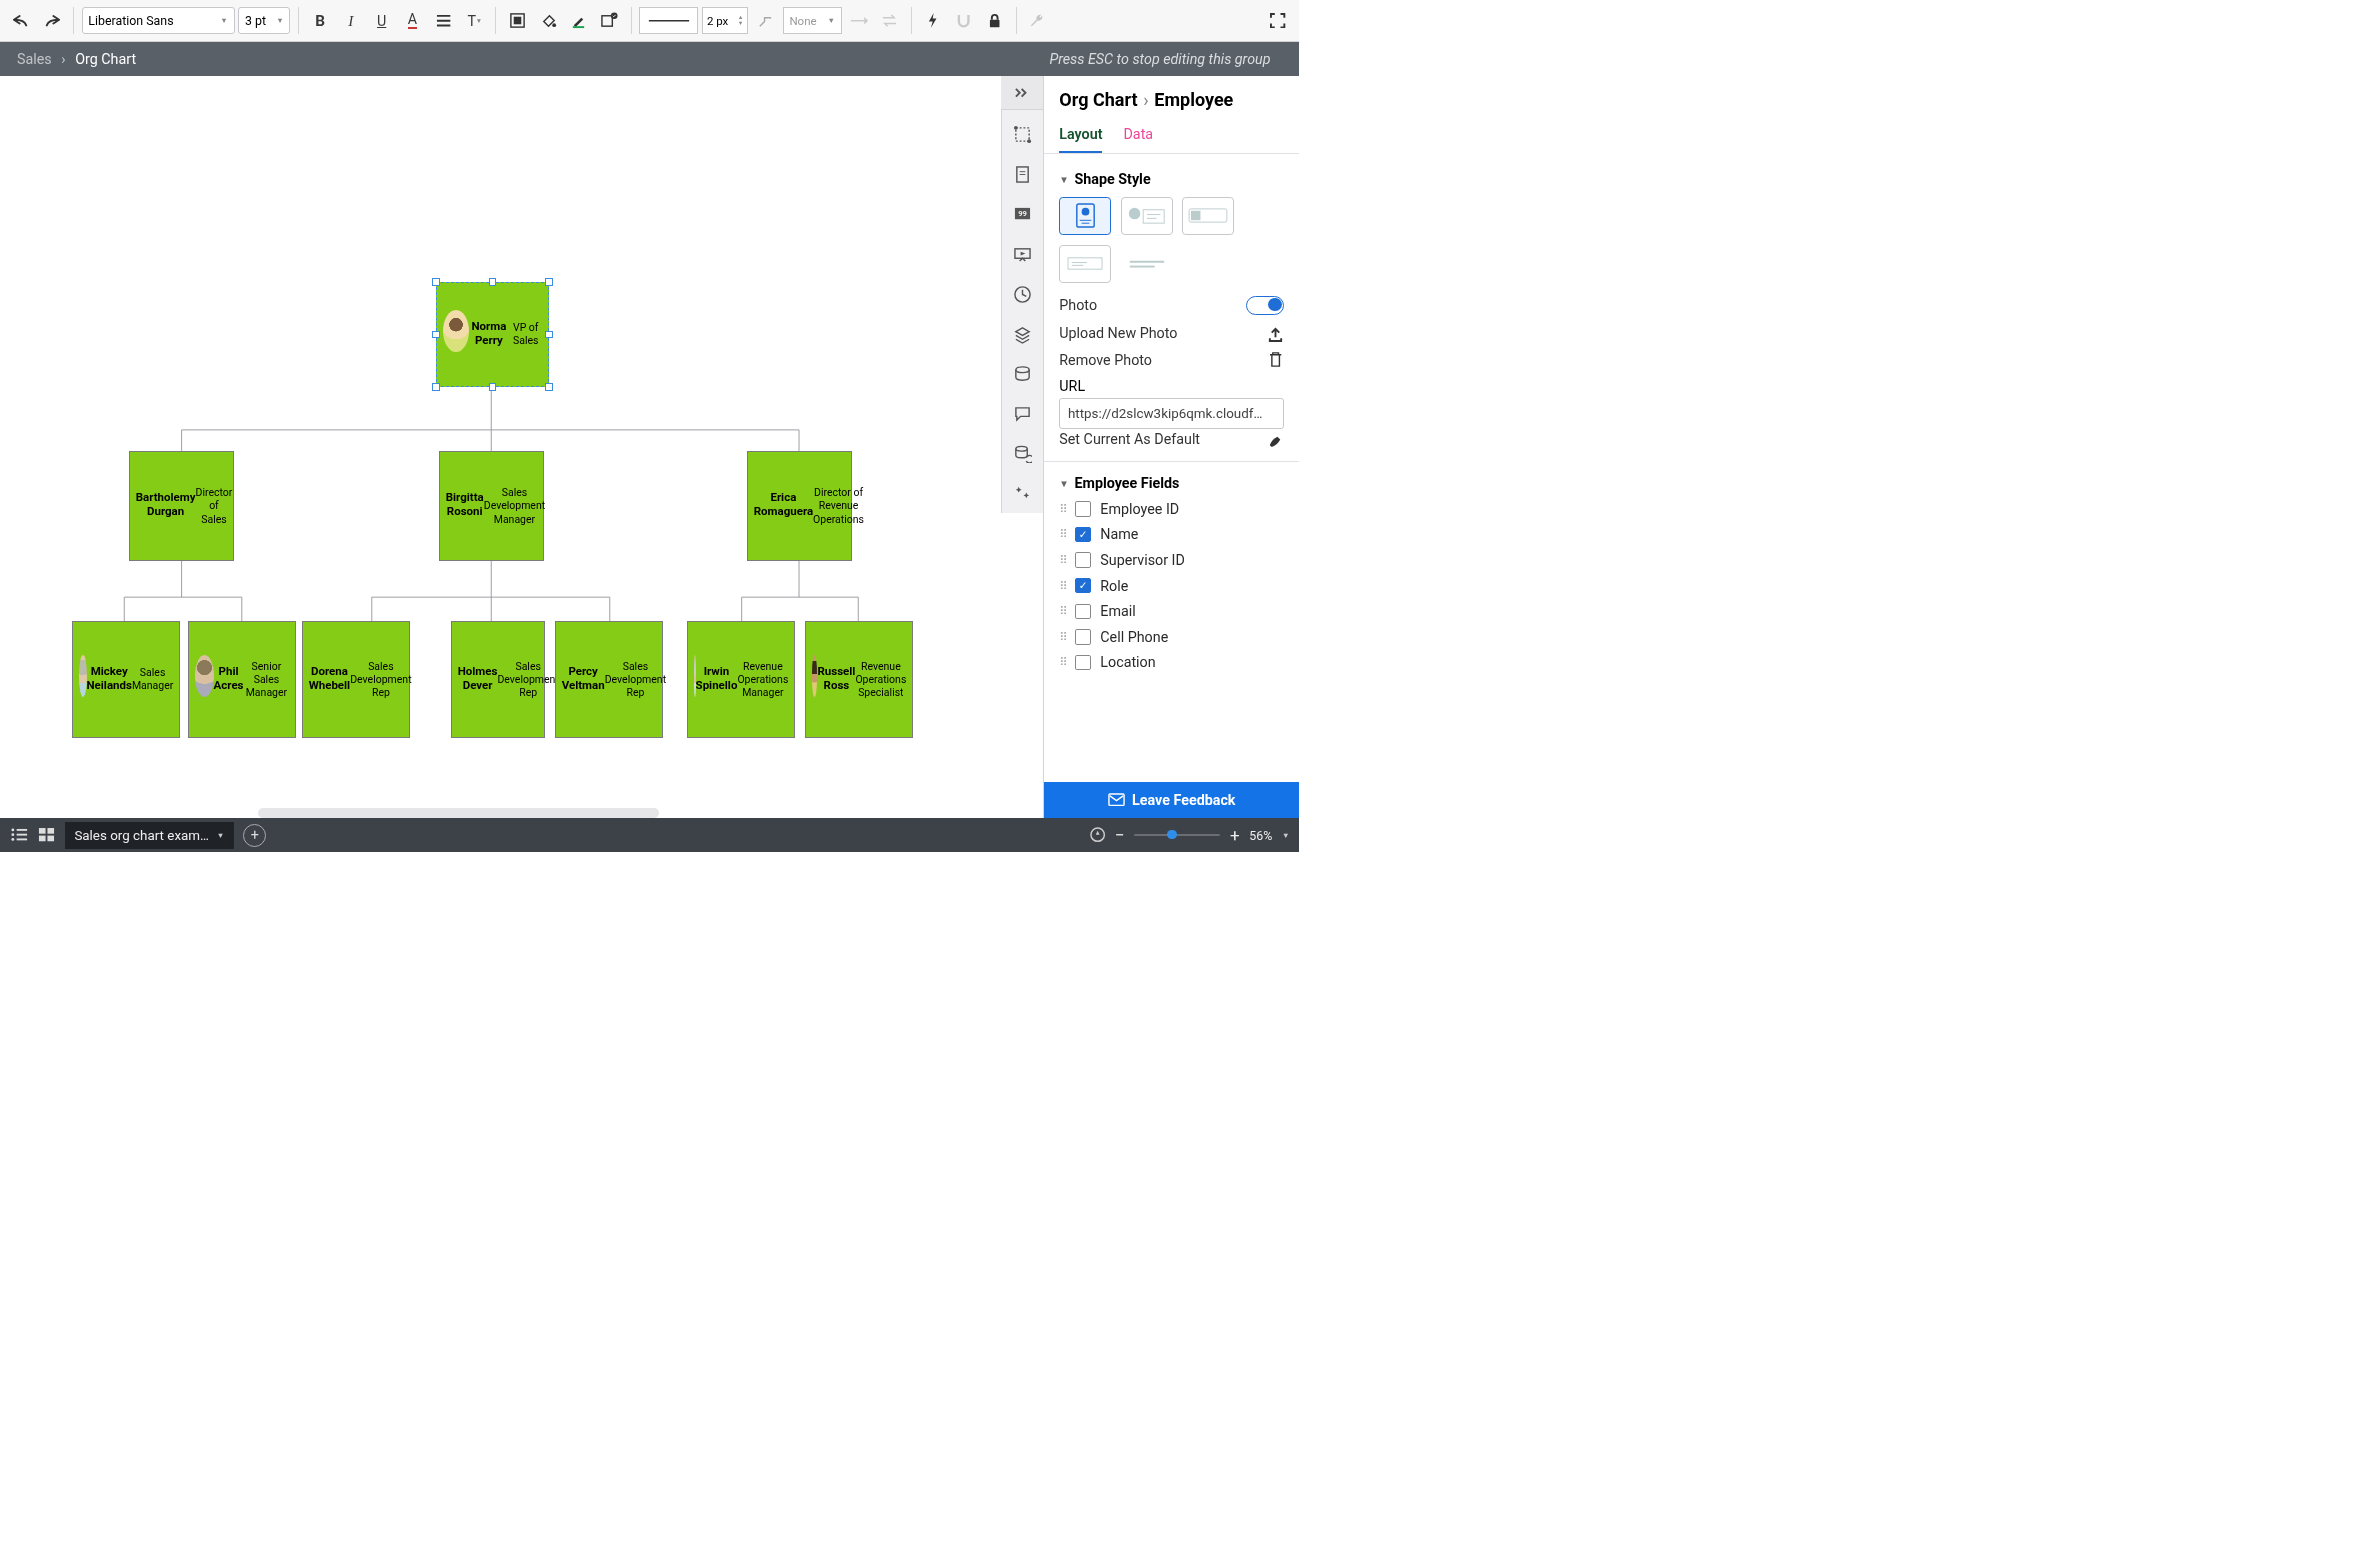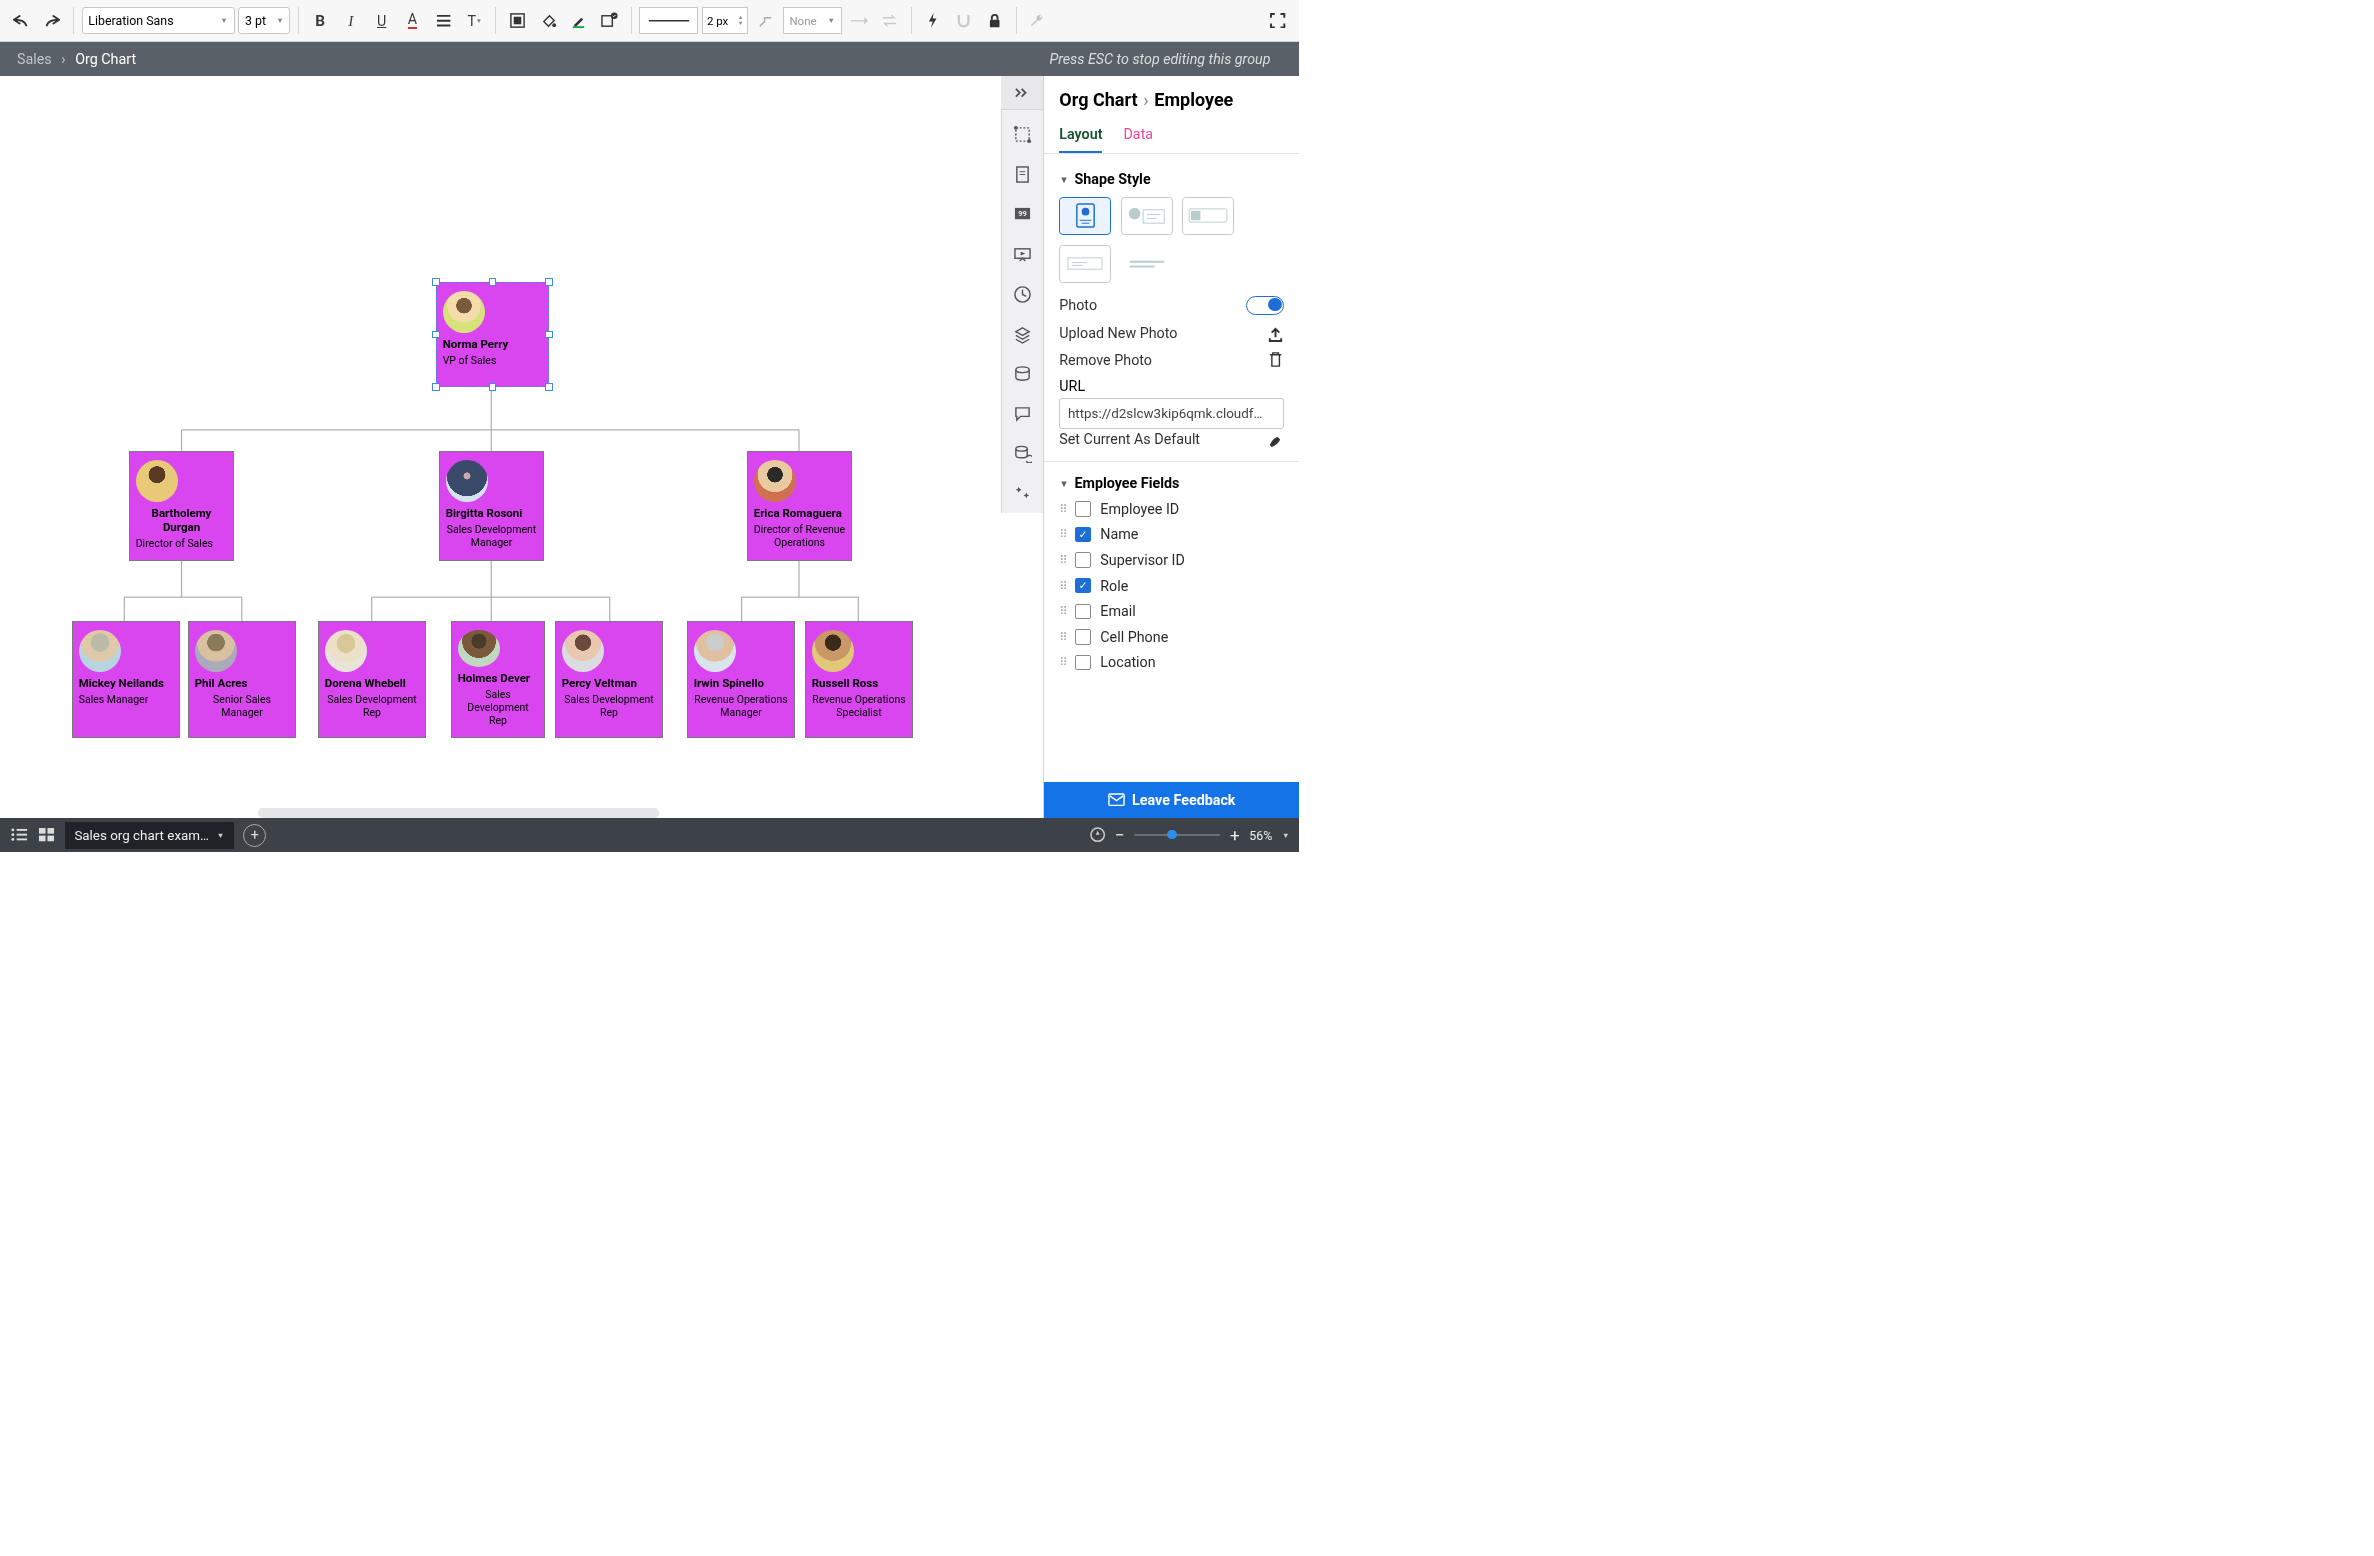--- a/index.html
+++ b/index.html
@@ -20,21 +20,21 @@
 
 
 .breadcrumb { height:34px; background:#5a6068; color:#fff; display:flex; align-items:center; padding:0 17px; font-size:14.3px; }
 .breadcrumb .dim { color:#c0c4c8; }
 .breadcrumb .hint { margin-left:auto; font-style:italic; color:#dadde0; margin-right:11.5px; }
 
 
 .main-row { flex:1; display:flex; overflow:hidden; }
 .canvas { flex:1; position:relative; background:#fff; overflow:hidden; }
 .canvas-scroll { position:absolute; bottom:0; left:258px; width:401px; height:9.6px; background:#e6e6e8; border-radius:4.8px; }
-.node { position:absolute; border:1px solid #7a7a7e; background:#d946ef; display:flex; flex-direction:column; align-items:flex-start; padding:7.6px 5.7px 9.6px; }
+.node { position:absolute; border:1px solid #7a7a7e; background:#84cc16; display:flex; align-items:center; padding:7.6px 5.7px 9.6px; }
 .node .av { width:42px; height:42px; border-radius:50%; background:#ddd; margin-bottom:5.7px; background-size:cover; background-position:center; }
 .node .nm { font-weight:700; font-size:11.5px; text-align:center; line-height:1.2; }
 .node .rl { font-size:10.5px; text-align:center; line-height:1.25; margin-top:1.9px; }
 .node.sel { border:1px dashed #3a8cde; }
 .sel-handle { position:absolute; width:7.6px; height:7.6px; border:1px solid #3a8cde; background:#fff; }
 svg.wires { position:absolute; left:0; top:0; pointer-events:none; }
 
 
 .dock { width:42px; background:#f0f0f2; border-left:1px solid #d4d4d8; display:flex; flex-direction:column; align-items:center; padding-top:5.7px; gap:1.9px; }
 .dock-collapse { height:34px; width:42px; background:#e8e8ea; border-bottom:1px solid #d4d4d8; display:flex; align-items:center; justify-content:center; color:#555; cursor:pointer; }
@@ -267,21 +267,21 @@
     <div class="node" style="left:72px;top:545px;width:108px;height:117px">
         <div class="av" style="background:radial-gradient(circle at 50% 30%,#bba 25%,#e0c9a8 26% 52%,#b8d4e0 53%)"></div>
         <div class="nm">Mickey Neilands</div>
         <div class="rl">Sales Manager</div>
       </div>
     <div class="node" style="left:188px;top:545px;width:108px;height:117px">
         <div class="av" style="background:radial-gradient(circle at 50% 30%,#8a7a5a 24%,#d8c0a0 25% 52%,#aab 53%)"></div>
         <div class="nm">Phil Acres</div>
         <div class="rl">Senior Sales Manager</div>
       </div>
-    <div class="node" style="left:318px;top:545px;width:108px;height:117px">
+    <div class="node" style="left:302px;top:545px;width:108px;height:117px">
         <div class="av" style="background:radial-gradient(circle at 50% 32%,#d8c898 26%,#ece0c8 27% 54%,#e8e4da 55%)"></div>
         <div class="nm">Dorena Whebell</div>
         <div class="rl">Sales Development Rep</div>
       </div>
     <div class="node" style="left:451px;top:545px;width:94px;height:117px">
         <div class="av" style="background:radial-gradient(circle at 50% 30%,#4a3a2a 22%,#7a5a3a 23% 50%,#c0d8c0 51%)"></div>
         <div class="nm">Holmes Dever</div>
         <div class="rl">Sales Development Rep</div>
       </div>
     <div class="node" style="left:555px;top:545px;width:108px;height:117px">

